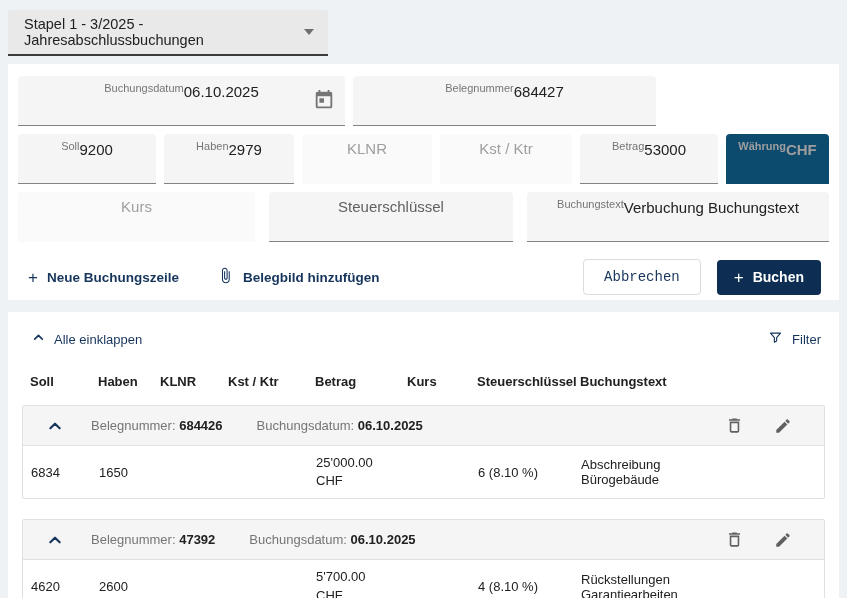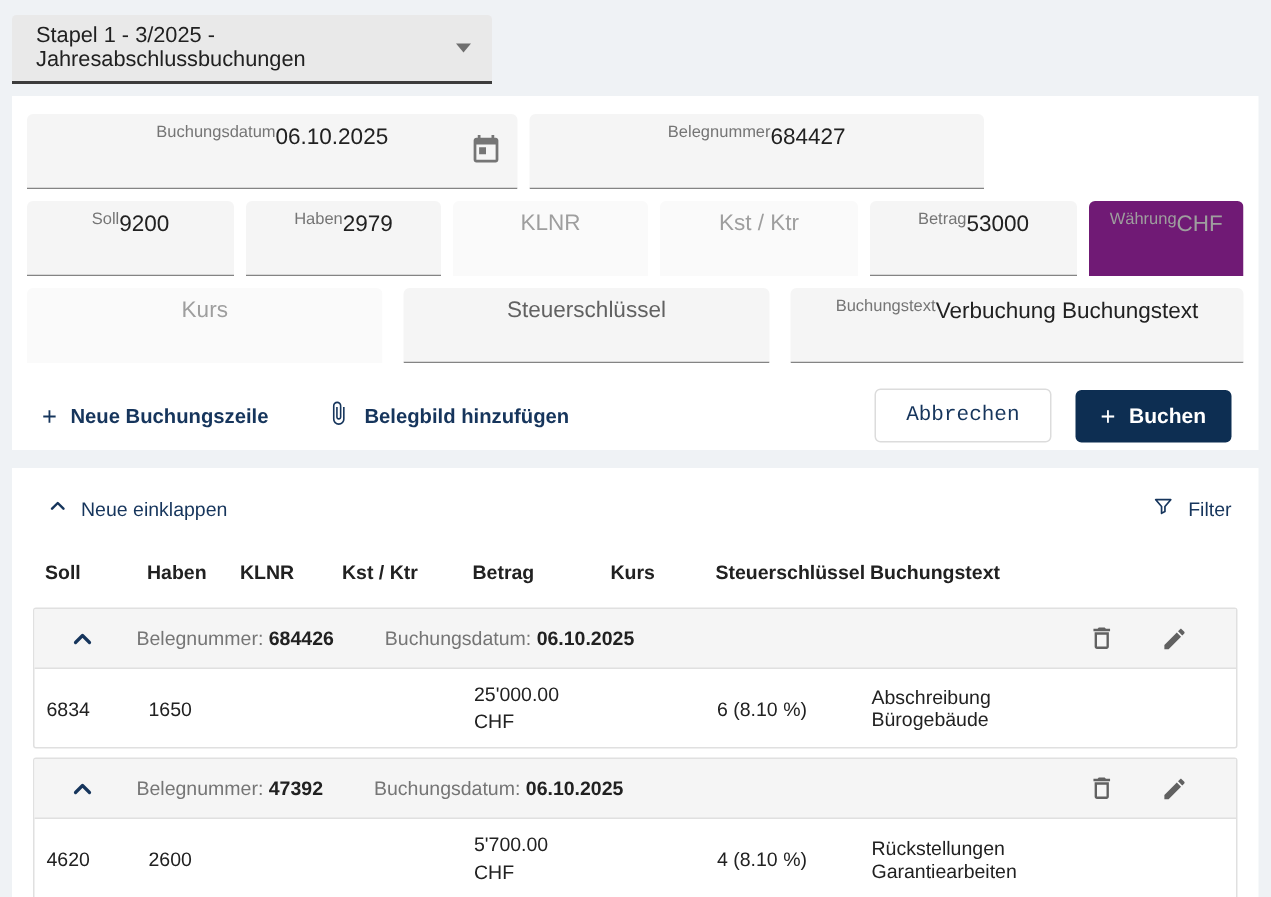--- a/index.html
+++ b/index.html
@@ -31,21 +31,21 @@
     height:50px; padding:6px 12px;
     display:flex; flex-direction:row; justify-content:center;
     position:relative;
   }
   .f .lab { font-size:11px; color:#757575; line-height:1.25; }
   .f .val { font-size:15px; color:#212121; line-height:1.35; white-space:nowrap; }
   .f.ph { background:#fafafa; border-bottom:1px solid transparent; }
   .f.ph .pht { font-size:15px; color:#9e9e9e; }
   .f.sel { background:#f5f5f5; border-bottom:1px solid #848484; }
   .f.sel .pht { font-size:15px; color:#616161; }
-  .f.dis { background:#701a75; border-bottom:1px solid transparent; }
+  .f.dis { background:#0c4a6e; border-bottom:1px solid transparent;font-weight:bold; }
   .f.dis .lab { color:#9e9e9e; }
   .f.dis .val { color:#9e9e9e; }
   .cal-ic { position:absolute; right:10px; top:13px; }
   
   .w-date { width:327px; } .w-beleg { width:303px; }
   .w-soll { width:138px; } .w-haben { width:130px; } .w-klnr { width:130px; }
   .w-kst { width:132px; } .w-betrag { width:138px; } .w-waehr { flex:1; }
   .w-kurs { width:237px; } .w-steuer { width:244px; } .w-btext { flex:1; }
   
   .actions { display:flex; align-items:center; margin-top:17px; padding:0 8px 0 10px; }
@@ -65,21 +65,21 @@
   
   .table-card { top:312px; bottom:0; padding:0 14px; }
   .list-controls { height:48px; display:flex; align-items:center; justify-content:space-between; padding:6px 4px 0 10px; }
   .collapse-all, .filter-btn { display:flex; align-items:center; gap:9px; color:#16355c; font-size:13px; cursor:pointer; background:none; border:none; font-family:inherit; }
   .grid {
     display:grid;
     grid-template-columns:68px 62px 68px 87px 92px 70px 103px 1fr 46px 46px;
     align-items:center;
   }
   .thead { padding:14px 0 16px 8px; font-size:13px; font-weight:bold; color:#212121; }
-  .group { border:1px solid #e0e0e0; border-radius:2px; margin-bottom:6px; background:#fff; }
+  .group { border:1px solid #e0e0e0; border-radius:2px; margin-bottom:20px; background:#fff; }
   .ghead {
     background:#f5f5f5; height:40px; display:flex; align-items:center;
     padding:0 14px 0 24px; border-bottom:1px solid #e0e0e0;
   }
   .ghead .meta { font-size:13px; color:#757575; }
   .ghead .meta b { color:#212121; font-weight:bold; }
   .ghead .m1 { margin-left:28px; } .ghead .m2 { margin-left:34px; }
   .icon-btn { background:none; border:none; cursor:pointer; padding:4px; display:flex; align-items:center; }
   .gicons { margin-left:auto; display:flex; gap:22px; margin-right:14px; }
   .chev-btn { background:none; border:none; cursor:pointer; padding:0; display:flex; }
@@ -173,21 +173,21 @@
 </div>
 
 <div class="card table-card">
   <div class="list-controls">
     <button class="collapse-all">
       <span>
         <svg width="13" height="13" viewBox="0 0 24 24" fill="none" stroke="#16355c" stroke-width="3" stroke-linecap="round" stroke-linejoin="round">
             <polyline points="5,15 12,8 19,15"></polyline>
           </svg>
       </span>
-      <span>Neue einklappen</span>
+      <span>Alle einklappen</span>
     </button>
     <button class="filter-btn">
       <span>
         <svg width="15" height="15" viewBox="0 0 24 24" fill="none" stroke="#16355c" stroke-width="1.8" stroke-linejoin="round">
             <path d="M4 5h16l-6.2 7.3v5.4l-3.6 1.8v-7.2L4 5z"></path>
           </svg>
       </span>
       <span>Filter</span>
     </button>
   </div>

